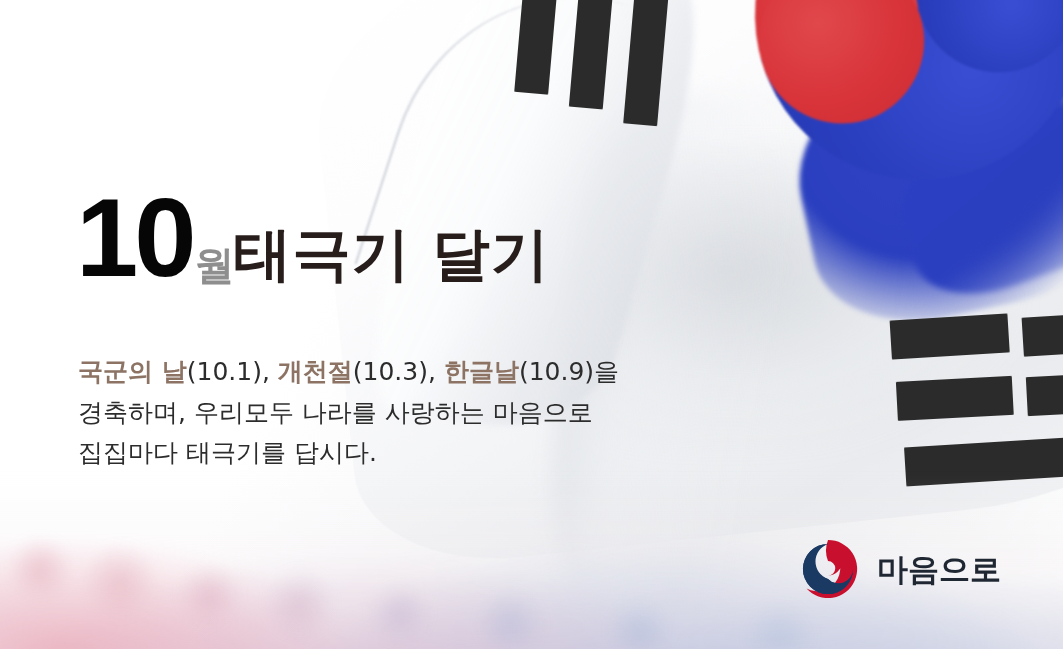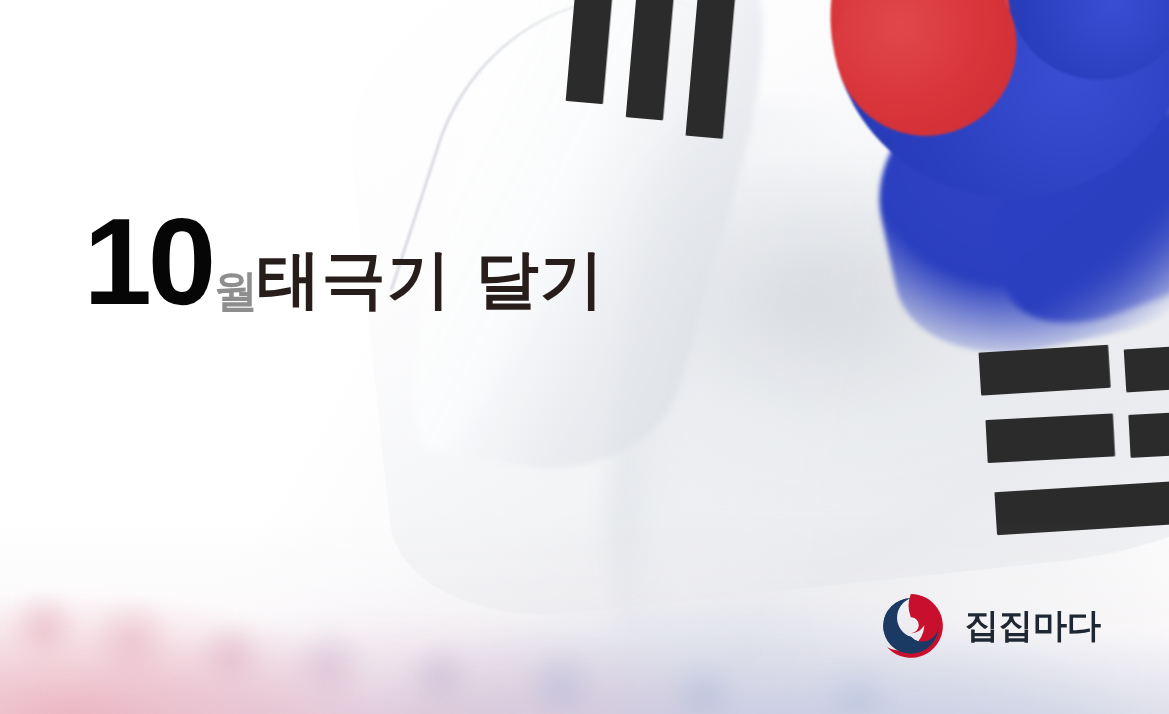--- a/index.html
+++ b/index.html
@@ -359,20 +359,27 @@
   <div class="wash-edge"></div>
 
   <div class="content">
 
     <div class="headline">
       <span class="month-num">10</span>
       <span class="month-unit">월</span>
       <span class="headline-main">태극기 달기</span>
     </div>
 
+    <div class="body-copy">
+      <span class="ln">
+        <span class="hl">국군의 날</span><span>(10.1)</span><span>, </span><span class="hl">개천절</span><span>(10.3)</span><span>, </span><span class="hl">한글날</span><span>(10.9)</span><span>을</span>
+      </span>
+      <span class="ln">경축하며, 우리모두 나라를 사랑하는 마음으로</span>
+      <span class="ln">집집마다 태극기를 답시다.</span>
+    </div>
 
     <div class="logo">
       <svg class="logo-mark" viewBox="0 0 100 100" aria-hidden="true">
 
         <path d="M50 6
                  A44 44 0 1 1 17.5 79.5
                  A32 32 0 1 0 50 18
                  A21 21 0 1 1 50 60
                  A11 11 0 1 0 50 38
                  A44 44 0 0 1 50 6 Z" fill="#c8102e"></path>
@@ -381,17 +388,17 @@
                  A38 38 0 1 0 88 50
                  A22 22 0 0 1 50 65
                  A28 28 0 0 1 50 12 Z" fill="#1b3a63"></path>
         <path d="M50 12
                  A38 38 0 0 0 12 50
                  A38 38 0 0 0 50 88
                  A38 38 0 0 0 88 50
                  A22 22 0 0 1 50 65
                  A27 27 0 0 1 50 12 Z" fill="#1b3a63"></path>
       </svg>
-      <span class="logo-text">집집마다</span>
+      <span class="logo-text">마음으로</span>
     </div>
 
   </div>
 </div>
 
 </body></html>

